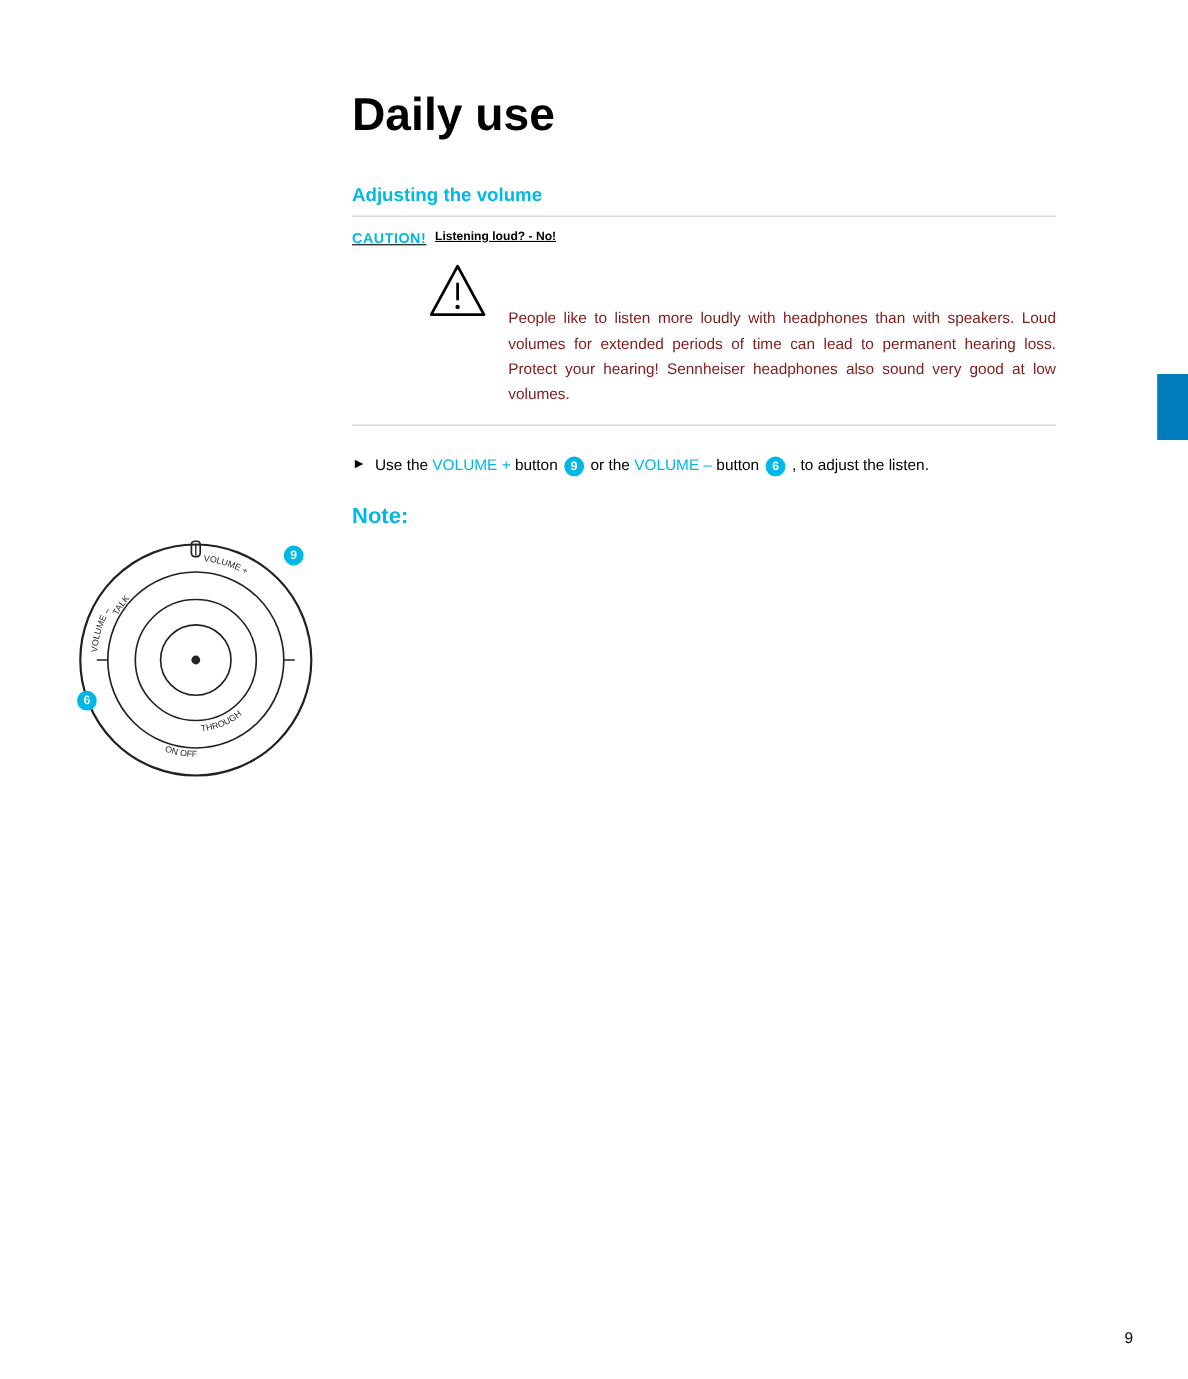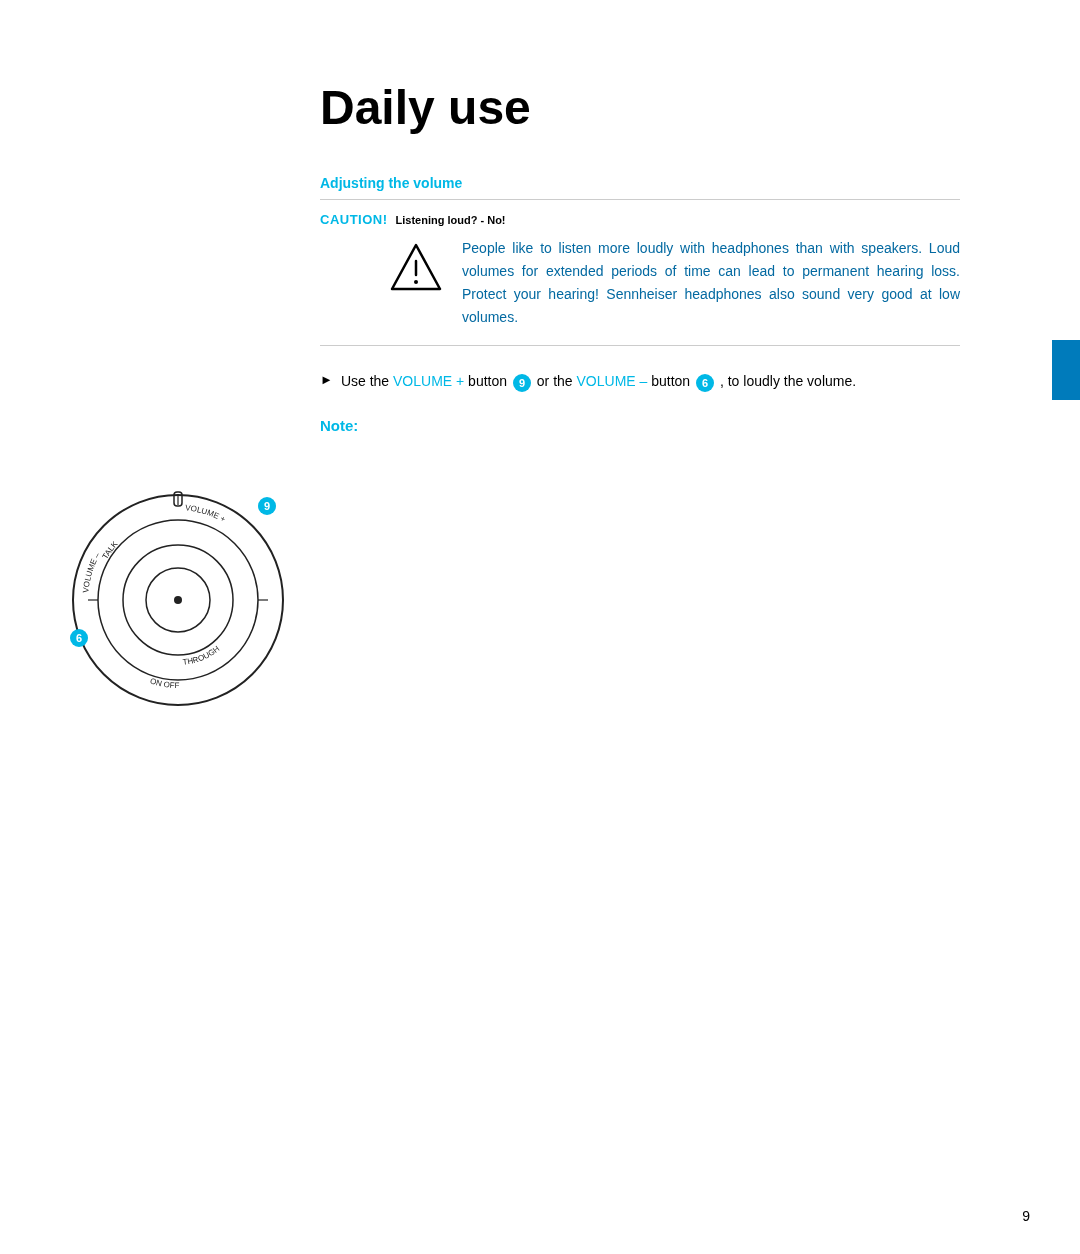--- a/index.html
+++ b/index.html
@@ -13,50 +13,50 @@
     }
 
     .page-content {
       position: absolute;
       left: 320px;
       top: 80px;
       width: 640px;
     }
 
     .page-title {
-      font-size: 48px;
+      font-size: 42px;
       font-weight: bold;
       color: #000000;
       margin-bottom: 40px;
     }
 
     .section-heading {
-      font-size: 14px;
+      font-size: 17px;
       font-weight: bold;
       color: #00b8e6;
       margin-bottom: 8px;
     }
 
     .divider {
       border: none;
       border-top: 1px solid #cccccc;
       margin-bottom: 12px;
     }
 
     .caution-box {
       display: flex;
       flex-direction: column;
       margin-bottom: 16px;
     }
 
     .caution-header {
       display: flex;
-      align-items: center;
       gap: 8px;
       margin-bottom: 10px;
+      text-decoration: underline;
     }
 
     .caution-label {
       font-size: 13px;
       font-weight: bold;
       color: #00b8e6;
       letter-spacing: 0.5px;
     }
 
     .caution-title {
@@ -75,23 +75,24 @@
     .warning-triangle {
       flex-shrink: 0;
       width: 52px;
       height: 52px;
       margin-top: 4px;
     }
 
     .caution-text {
       font-size: 14px;
       line-height: 1.65;
-      color: #0369a1;
+      color: #7f1d1d;
       text-align: justify;
       flex: 1;
+      margin-top: 44px;
     }
 
     .divider-bottom {
       border: none;
       border-top: 1px solid #cccccc;
       margin-top: 16px;
       margin-bottom: 24px;
     }
 
     .instruction-row {
@@ -128,21 +129,21 @@
       border-radius: 50%;
       background-color: #00b8e6;
       color: #ffffff;
       font-size: 11px;
       font-weight: bold;
       vertical-align: middle;
       margin: 0 2px;
     }
 
     .note-heading {
-      font-size: 15px;
+      font-size: 20px;
       font-weight: bold;
       color: #00b8e6;
       margin-bottom: 8px;
     }
 
     .note-text {
       font-size: 14px;
       line-height: 1.65;
       color: #000000;
       text-align: justify;
@@ -217,21 +218,21 @@
     <span class="arrow-bullet">►</span>
     <div class="instruction-text">
       <span>Use the</span>
       <span class="cyan-text"> VOLUME +</span>
       <span> button </span>
       <span class="badge">9</span>
       <span> or the </span>
       <span class="cyan-text">VOLUME –</span>
       <span> button </span>
       <span class="badge">6</span>
-      <span>, to loudly the volume.</span>
+      <span>, to adjust the listen.</span>
     </div>
   </div>
 
   <div class="note-section">
     <div class="note-heading">Note:</div>
   </div>
 
 </div>
 
 <div class="dial-container">

